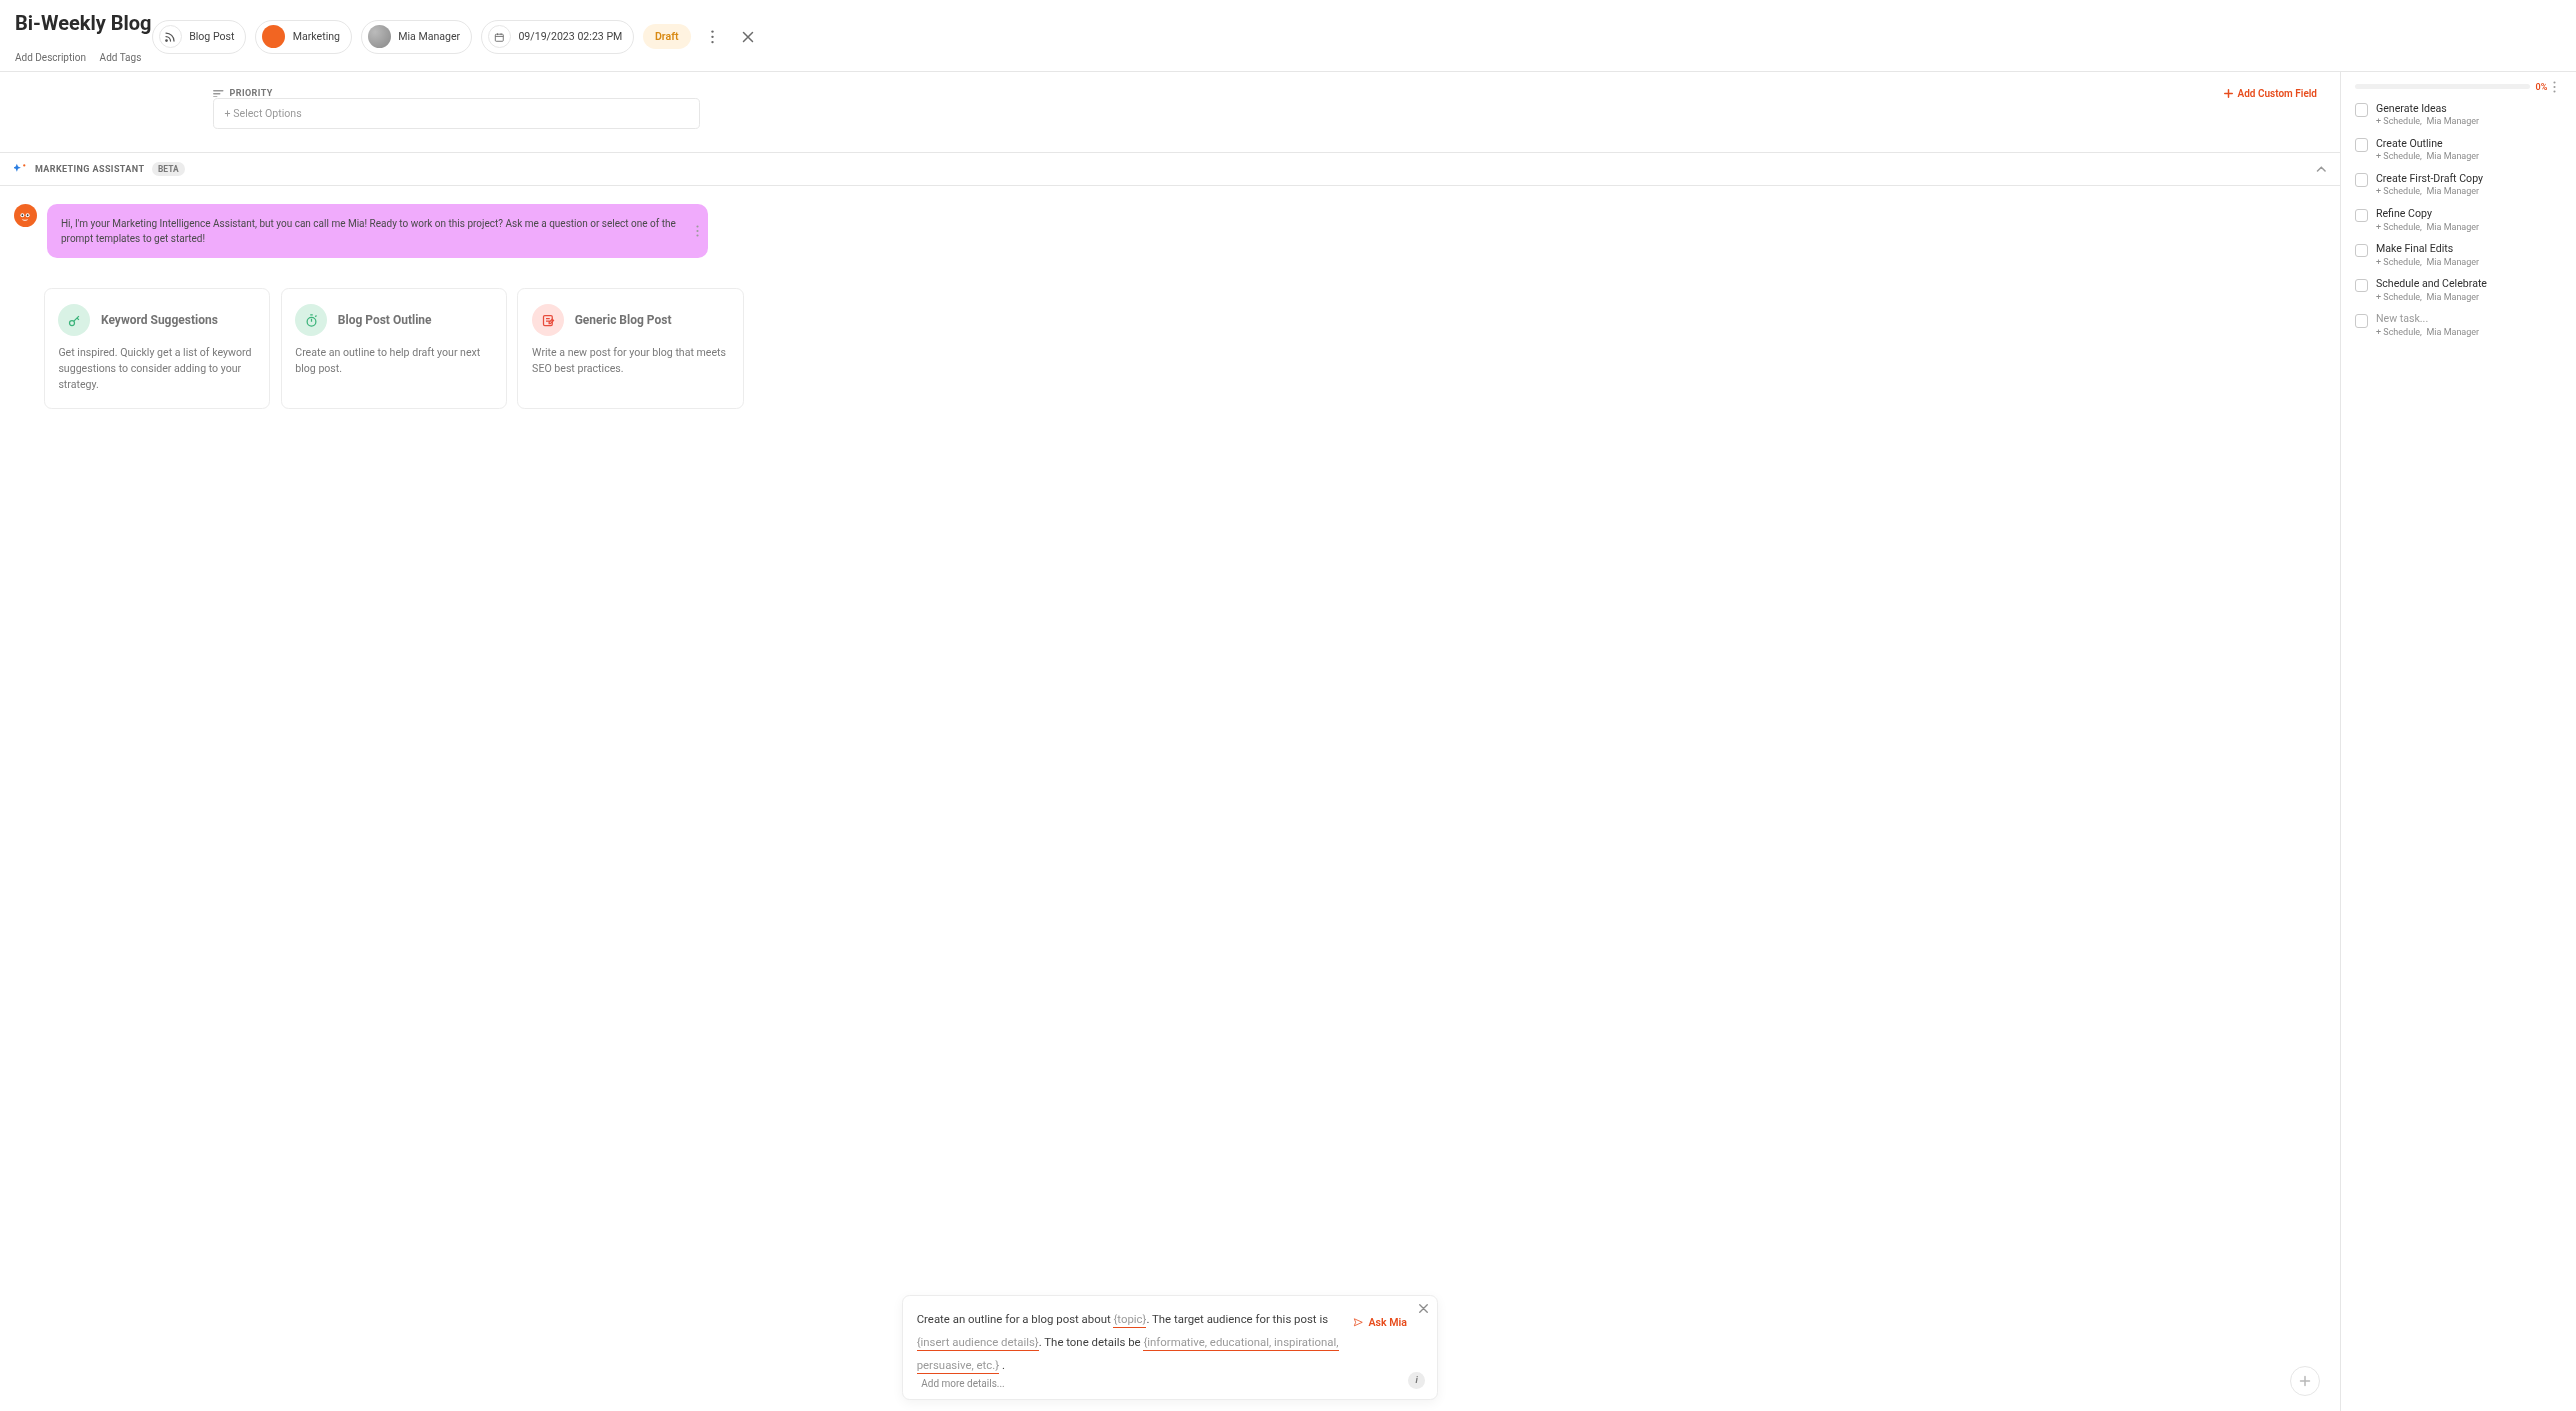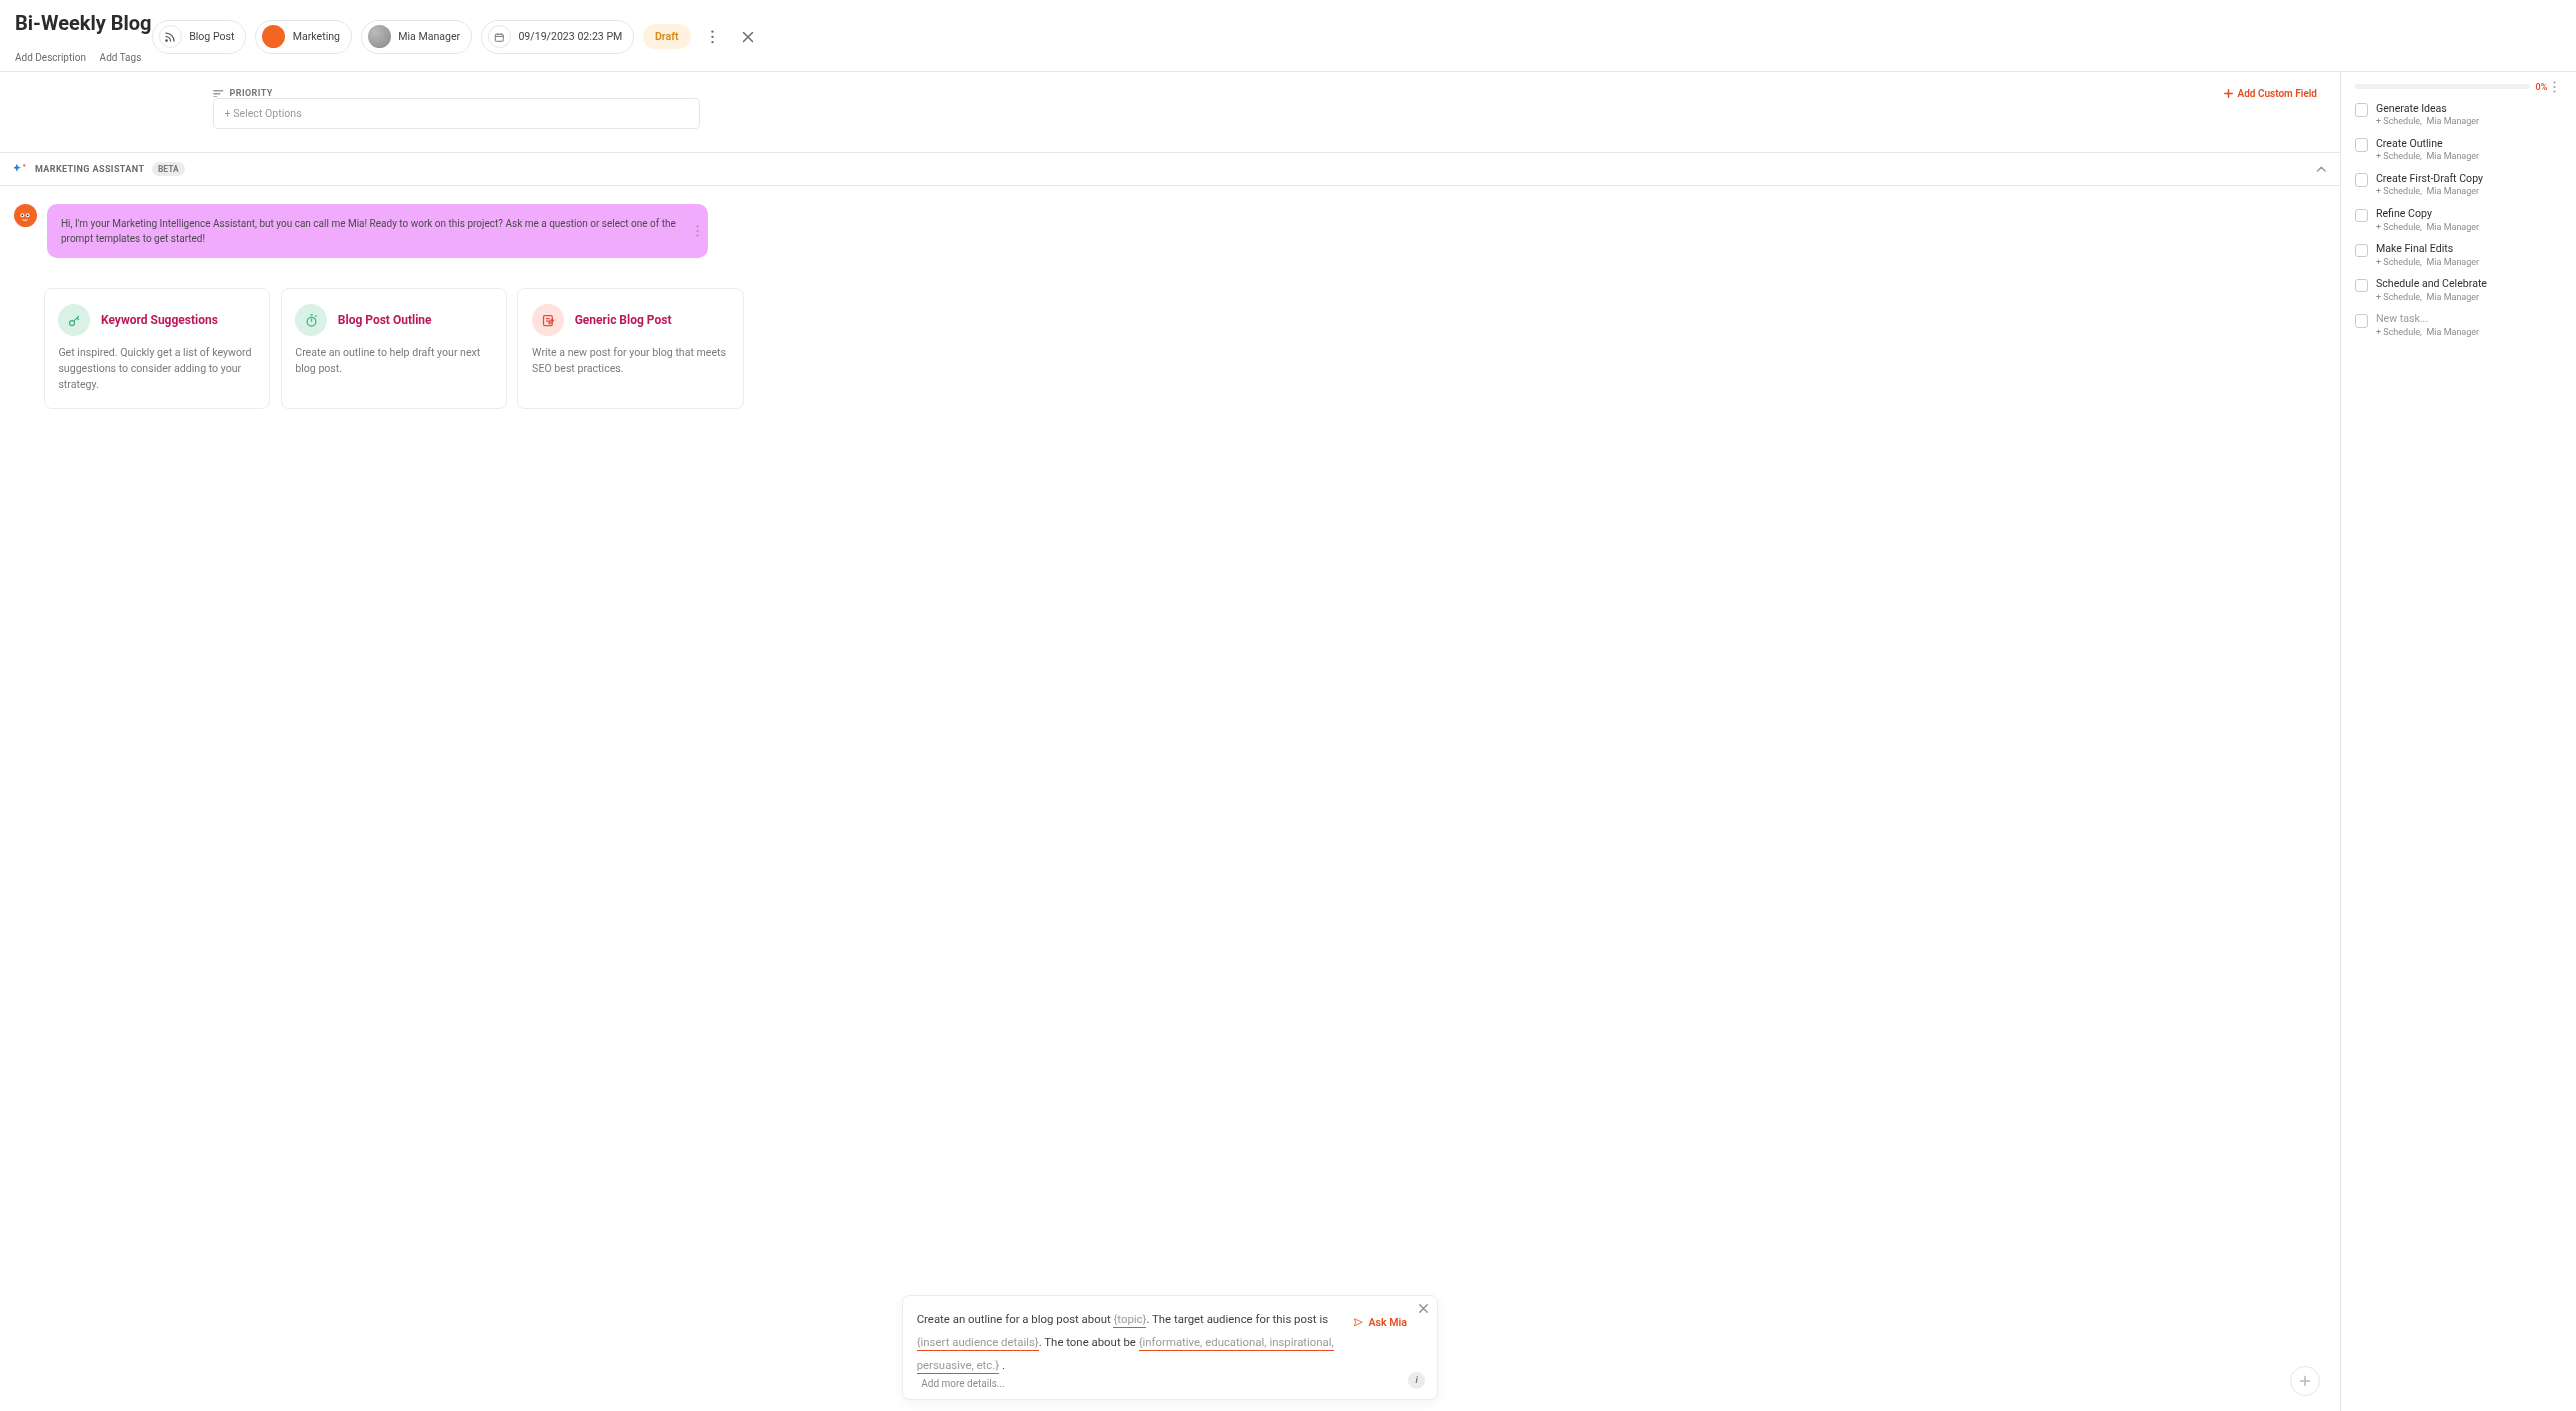--- a/index.html
+++ b/index.html
@@ -42,21 +42,21 @@
     .avatar svg{ width:18px; height:18px; }
     .msg-bubble { flex:1; max-width:661px; background:#f0abfc; border-radius:10px; padding:12px 30px 12px 13.7px; position:relative; font-size:10px; line-height:1.5; color:#4a4a4a; }
     .msg-menu { position:absolute; right:9px; top:50%; transform:translateY(-50%); color:#9a9a9a; cursor:pointer; }
     .cards { display:flex; gap:10.6px; margin-top:30px; max-width:700px; margin-left:30px; }
     .card { flex:1; border:0.8px solid #ececec; border-radius:7.6px; padding:15px 13.7px; cursor:pointer; display:flex; flex-direction:column; gap:9px; min-height:114px; }
     .card-head { display:flex; align-items:center; gap:10.6px; }
     .card-icon { width:32px; height:32px; border-radius:50%; display:flex; align-items:center; justify-content:center; }
     .card-icon.green { background:#d9f2e5; color:#3bb37a; }
     .card-icon.green2 { background:#d9f2e5; color:#3bb37a; }
     .card-icon.red { background:#ffe1de; color:#e74c3c; }
-    .card-title { font-size:12px; font-weight:700; color:#be185d; }
+    .card-title { font-size:12px; font-weight:700; color:#737373; }
     .card-desc { font-size:10.6px; color:#7a7a7a; line-height:1.5; }
     
     .composer-wrap { position:relative; padding:10.6px; }
     .composer { max-width:536px; margin:0 auto; border:0.8px solid #ececec; border-radius:7.6px; padding:12px 13.7px 9px 13.7px; box-shadow:0 3px 12px rgba(0,0,0,0.05); position:relative; background:#fff; }
     .composer-close { position:absolute; right:9px; top:7.6px; color:#8c8c8c; font-size:10.6px; cursor:pointer; }
     .ask-mia { position:absolute; right:30px; top:20px; color:#e74c1c; font-size:10.6px; font-weight:600; display:flex; align-items:center; gap:4.6px; cursor:pointer; }
     .composer-text { font-size:11.4px; color:#3f3f3f; line-height:2; padding-right:84px; }
     .token { color:#9a9a9a; border-bottom:1.5px solid #e74c1c; padding-bottom:1.5px; }
     .add-details { font-size:10px; color:#8c8c8c; margin-top:1.5px; cursor:pointer; display:inline-block; padding-left:4.6px; }
     .info-dot { position:absolute; right:12px; bottom:10.6px; width:16.7px; height:16.7px; border-radius:50%; background:#ececec; color:#777; display:flex; align-items:center; justify-content:center; font-size:9px; font-style:italic; font-weight:700; cursor:pointer; }
@@ -241,21 +241,21 @@
                 <path d="M1 1l10 10M11 1L1 11" stroke="#8c8c8c" stroke-width="1.8" stroke-linecap="round"></path>
               </svg>
           </div>
           <div class="ask-mia">
             <svg width="10.6" height="10.6" viewBox="0 0 24 24">
                 <path d="M3 20l18-8L3 4l3 8-3 8z" fill="none" stroke="#e74c1c" stroke-width="1.8"></path>
               </svg>
             <span>Ask Mia</span>
           </div>
           <div class="composer-text">
-            <span>Create an outline for a blog post about </span><span class="token">{topic}</span><span>. The target audience for this post is </span><br><span class="token">{insert audience details}</span><span>. The tone about be </span><span class="token">{informative, educational, inspirational, persuasive, etc.}</span><span> .</span>
+            <span>Create an outline for a blog post about </span><span class="token">{topic}</span><span>. The target audience for this post is </span><br><span class="token">{insert audience details}</span><span>. The tone details be </span><span class="token">{informative, educational, inspirational, persuasive, etc.}</span><span> .</span>
           </div>
           <div class="add-details">Add more details...</div>
           <div class="info-dot">
             <span>i</span>
           </div>
         </div>
         <div class="fab">
           <svg width="12" height="12" viewBox="0 0 16 16">
               <path d="M8 2v12M2 8h12" stroke="#b8b8b8" stroke-width="2" stroke-linecap="round"></path>
             </svg>

